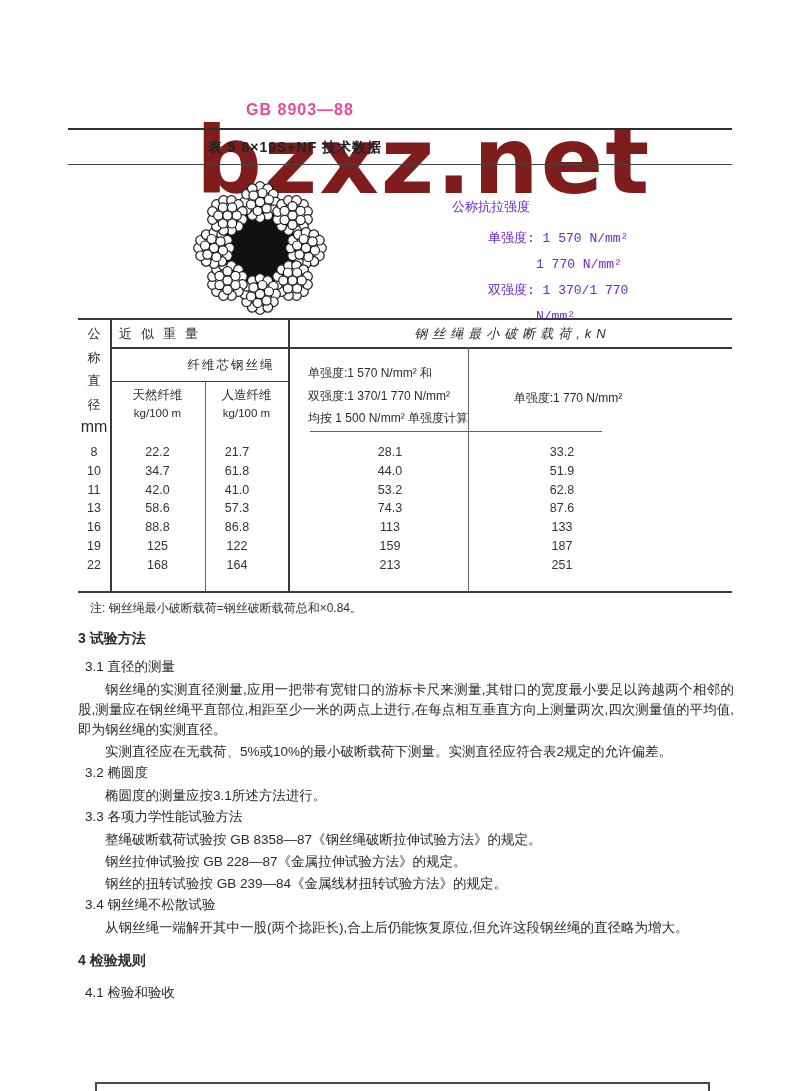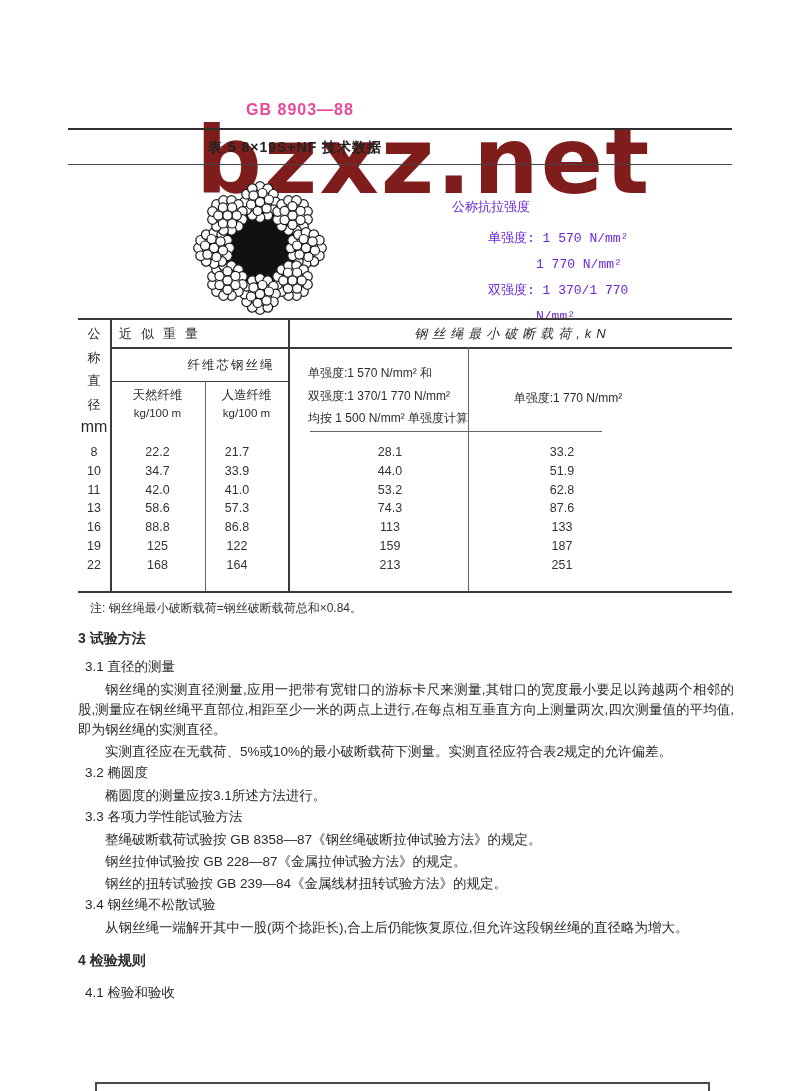--- a/index.html
+++ b/index.html
@@ -289,21 +289,21 @@
         <div class="trow">
           <span class="tcell c1">8</span>
           <span class="tcell c2">22.2</span>
           <span class="tcell c3">21.7</span>
           <span class="tcell c4">28.1</span>
           <span class="tcell c5">33.2</span>
         </div>
         <div class="trow">
           <span class="tcell c1">10</span>
           <span class="tcell c2">34.7</span>
-          <span class="tcell c3">33.9</span>
+          <span class="tcell c3">61.8</span>
           <span class="tcell c4">44.0</span>
           <span class="tcell c5">51.9</span>
         </div>
         <div class="trow">
           <span class="tcell c1">11</span>
           <span class="tcell c2">42.0</span>
           <span class="tcell c3">41.0</span>
           <span class="tcell c4">53.2</span>
           <span class="tcell c5">62.8</span>
         </div>

